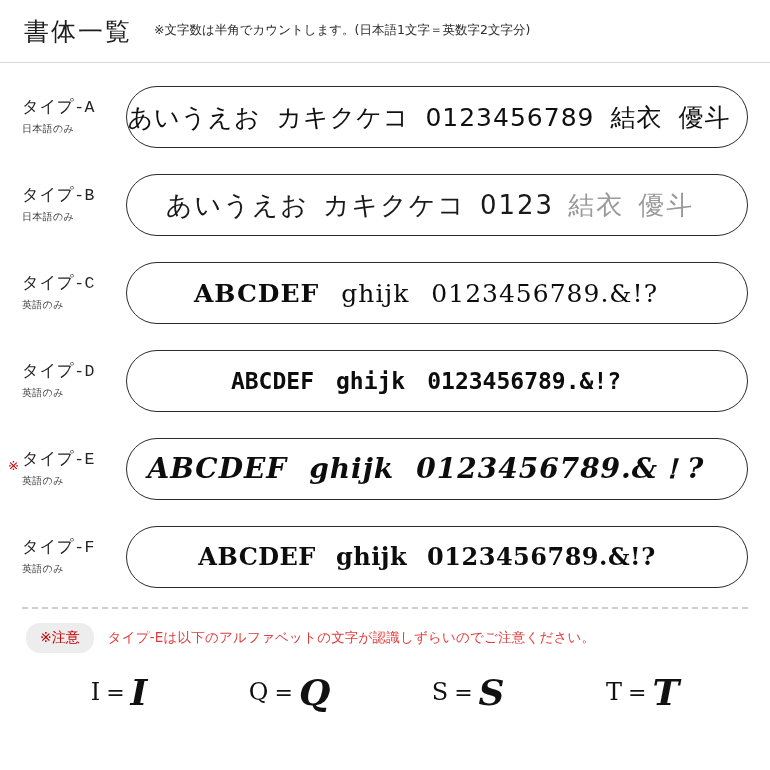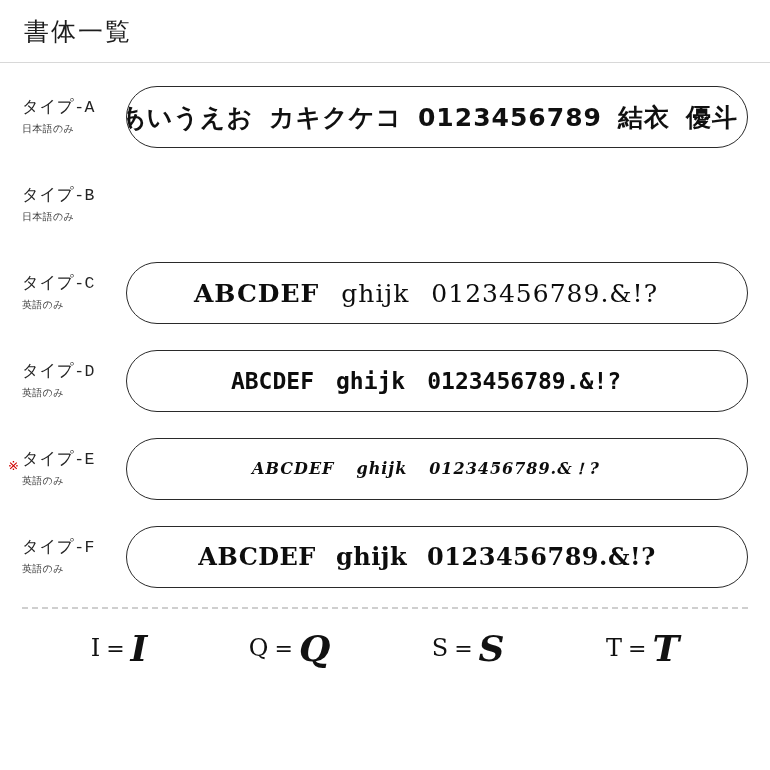--- a/index.html
+++ b/index.html
@@ -100,21 +100,21 @@
   }
   .sample-text {
     white-space: nowrap;
     line-height: 1;
   }
 
   
   .s-a {
     font-family: "DejaVu Sans", sans-serif;
     font-size: 25px;
-    font-weight: 700;
+    font-weight: 400;
     letter-spacing: 1px;
     color: #101010;
   }
   .s-a .seg { margin-right: 16px; }
   .s-b {
     font-family: "DejaVu Sans", sans-serif;
     font-size: 26px;
     font-weight: 400;
     letter-spacing: 2px;
     color: #1a1a1a;
@@ -134,21 +134,21 @@
     font-family: "DejaVu Sans Mono", monospace;
     font-size: 23px;
     font-weight: 700;
     letter-spacing: 0px;
     color: #0d0d0d;
   }
   .s-d .seg { margin-right: 22px; }
   .s-e {
     font-family: "DejaVu Serif", serif;
     font-style: italic;
-    font-size: 16px;
+    font-size: 28px;
     font-weight: 700;
     letter-spacing: 1px;
     color: #0d0d0d;
   }
   .s-e .seg { margin-right: 22px; }
   .s-f {
     font-family: "DejaVu Serif", serif;
     font-size: 24px;
     font-weight: 700;
     letter-spacing: 0.5px;
@@ -215,20 +215,21 @@
     font-family: "DejaVu Serif", serif;
   }
 </style>
 </head>
 <body>
 
 <div class="page">
 
   <div class="header">
     <div class="header-title">書体一覧</div>
+    <div class="header-note">※文字数は半角でカウントします。(日本語1文字＝英数字2文字分)</div>
   </div>
   <div class="header-rule"></div>
 
   <div class="rows">
 
     <div class="row">
       <div class="row-label">
         <span class="asterisk"></span>
         <div class="type-name">タイプ-A</div>
         <div class="type-sub">日本語のみ</div>
@@ -238,20 +239,25 @@
           <span class="seg">あいうえお</span><span class="seg">カキクケコ</span><span class="seg">0123456789</span><span class="seg">結衣</span><span class="seg">優斗</span>
         </div>
       </div>
     </div>
 
     <div class="row">
       <div class="row-label">
         <span class="asterisk"></span>
         <div class="type-name">タイプ-B</div>
         <div class="type-sub">日本語のみ</div>
+      </div>
+      <div class="sample-box">
+        <div class="sample-text s-b">
+          <span class="seg">あいうえお</span><span class="seg">カキクケコ</span><span class="seg">0123</span><span class="seg faded">結衣</span><span class="seg faded">優斗</span>
+        </div>
       </div>
     </div>
 
     <div class="row">
       <div class="row-label">
         <span class="asterisk"></span>
         <div class="type-name">タイプ-C</div>
         <div class="type-sub">英語のみ</div>
       </div>
       <div class="sample-box">
@@ -297,20 +303,24 @@
         <div class="sample-text s-f">
           <span class="seg">ABCDEF</span><span class="seg">ghijk</span><span class="seg">0123456789.&amp;!?</span>
         </div>
       </div>
     </div>
 
   </div>
 
   <div class="dashed"></div>
 
+  <div class="caution">
+    <div class="caution-badge">※注意</div>
+    <div class="caution-text">タイプ-Eは以下のアルファベットの文字が認識しずらいのでご注意ください。</div>
+  </div>
 
   <div class="pairs">
     <div class="pair">
       <span class="plain">I</span>
       <span class="eq">=</span>
       <span class="script">I</span>
     </div>
     <div class="pair">
       <span class="plain">Q</span>
       <span class="eq">=</span>

